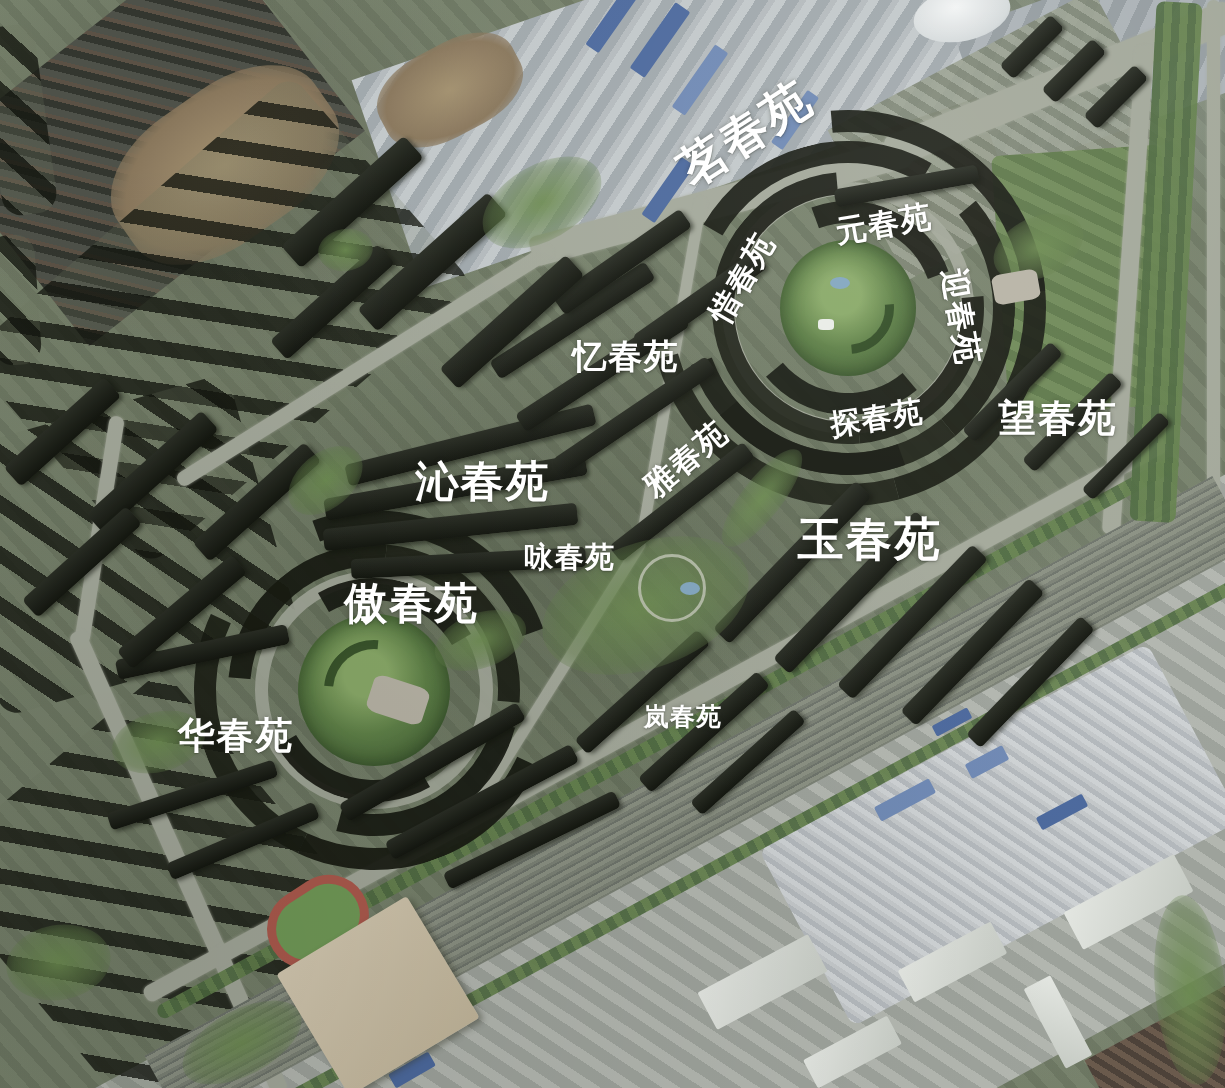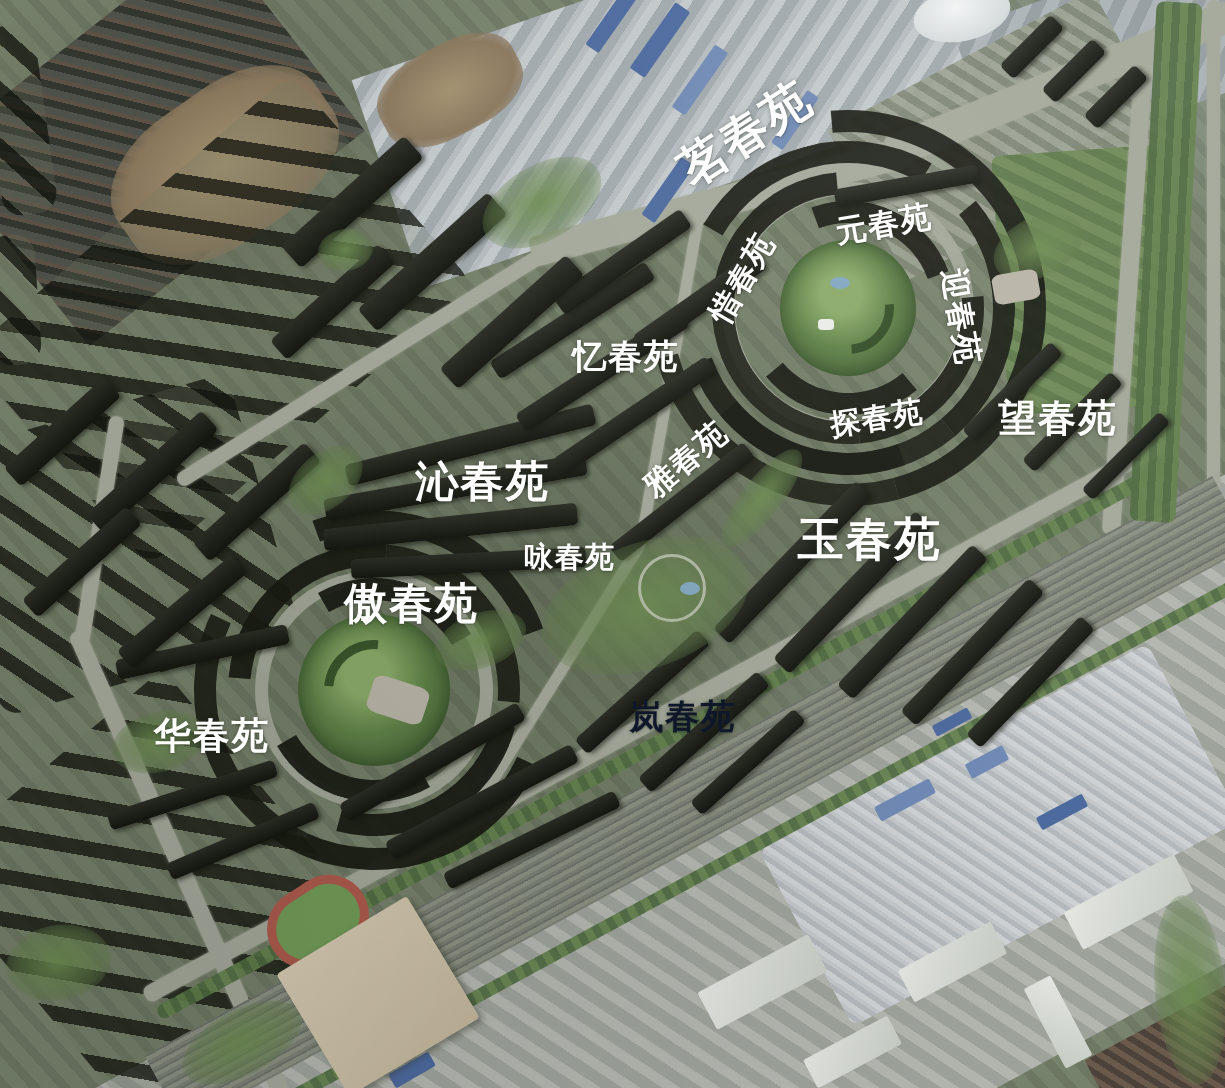--- a/index.html
+++ b/index.html
@@ -203,16 +203,16 @@
       <span class="map-label" style="left: 742px; top: 278px; font-size: 31px; color: rgb(255, 255, 255); transform: translate(-50%, -50%) rotate(-60deg);">惜春苑</span>
       <span class="map-label" style="left: 961px; top: 317px; font-size: 31px; color: rgb(255, 255, 255); transform: translate(-50%, -50%) rotate(80deg);">迎春苑</span>
       <span class="map-label" style="left: 626px; top: 356px; font-size: 34px; color: rgb(255, 255, 255); transform: translate(-50%, -50%) rotate(0deg);">忆春苑</span>
       <span class="map-label" style="left: 877px; top: 418px; font-size: 30px; color: rgb(255, 255, 255); transform: translate(-50%, -50%) rotate(-9deg);">探春苑</span>
       <span class="map-label" style="left: 1058px; top: 418px; font-size: 38px; color: rgb(255, 255, 255); transform: translate(-50%, -50%) rotate(0deg);">望春苑</span>
       <span class="map-label" style="left: 686px; top: 459px; font-size: 31px; color: rgb(255, 255, 255); transform: translate(-50%, -50%) rotate(-40deg);">雅春苑</span>
       <span class="map-label" style="left: 870px; top: 539px; font-size: 46px; color: rgb(255, 255, 255); transform: translate(-50%, -50%) rotate(0deg);">玉春苑</span>
       <span class="map-label" style="left: 483px; top: 481px; font-size: 43px; color: rgb(255, 255, 255); transform: translate(-50%, -50%) rotate(0deg);">沁春苑</span>
       <span class="map-label" style="left: 570px; top: 557px; font-size: 29px; color: rgb(255, 255, 255); transform: translate(-50%, -50%) rotate(0deg);">咏春苑</span>
       <span class="map-label" style="left: 412px; top: 603px; font-size: 43px; color: rgb(255, 255, 255); transform: translate(-50%, -50%) rotate(0deg);">傲春苑</span>
-      <span class="map-label" style="left: 212px; top: 735px; font-size: 37px; color: rgb(255, 255, 255); transform: translate(-50%, -50%) rotate(0deg);">华春苑</span>
-      <span class="map-label" style="left: 683px; top: 716px; font-size: 34px; color: #0f172a; transform: translate(-50%, -50%) rotate(0deg);">岚春苑</span>
+      <span class="map-label" style="left: 236px; top: 735px; font-size: 37px; color: rgb(255, 255, 255); transform: translate(-50%, -50%) rotate(0deg);">华春苑</span>
+      <span class="map-label" style="left: 683px; top: 716px; font-size: 25px; color: #ffffff; transform: translate(-50%, -50%) rotate(0deg);">岚春苑</span>
     </div>
 </div>
 
 </body></html>

